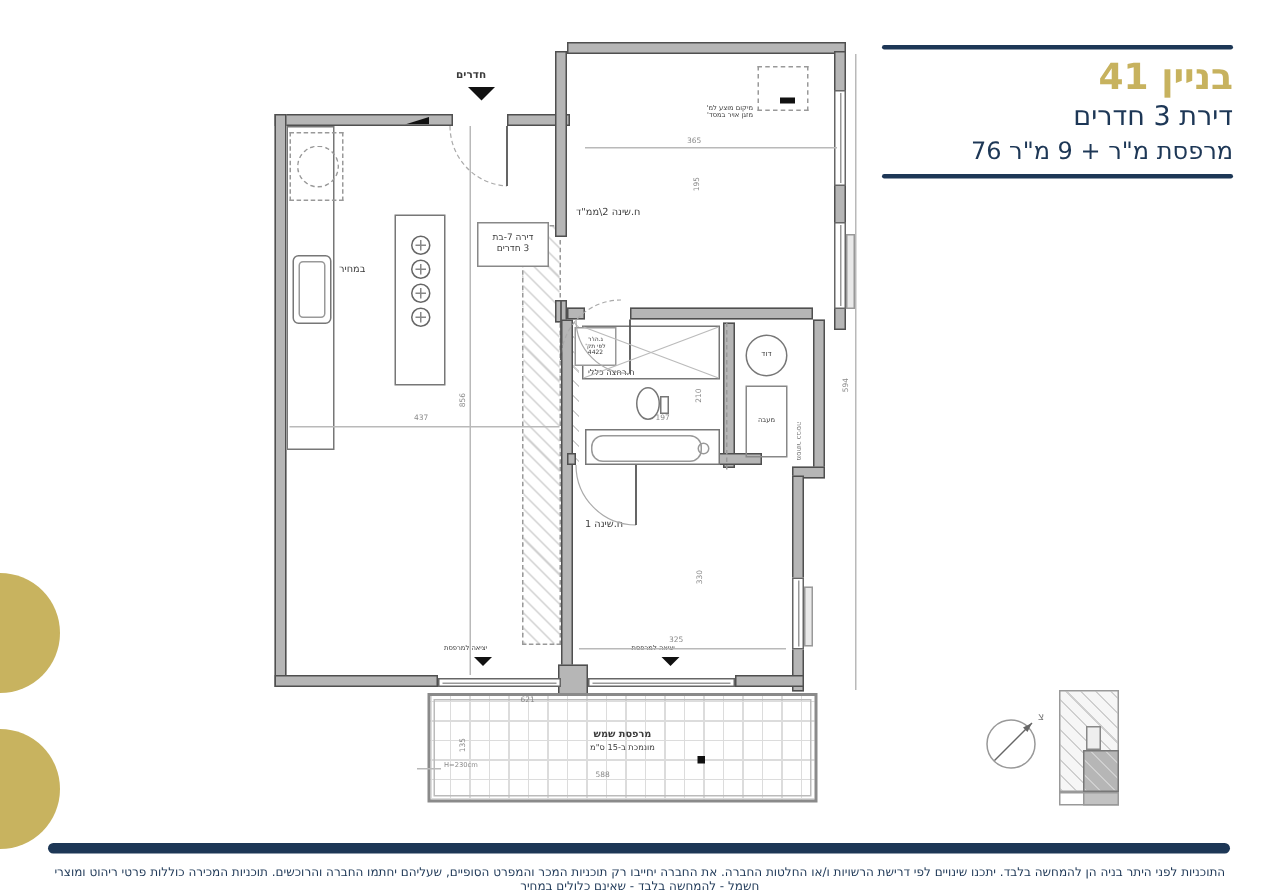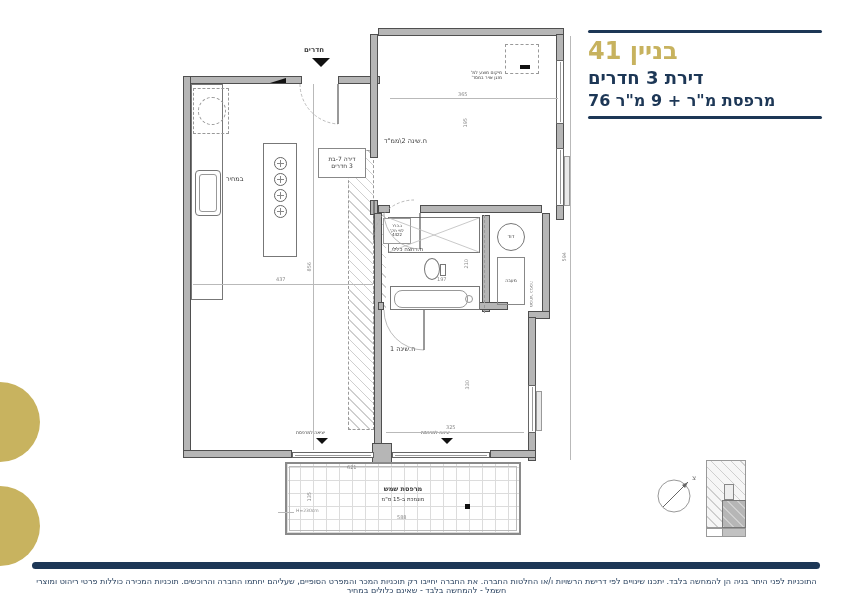--- a/index.html
+++ b/index.html
@@ -23,25 +23,25 @@
   .tri{position:absolute;width:0;height:0;}
   .balcony{position:absolute;border:2px solid #8a8a8a;box-sizing:border-box;
      background:
        repeating-linear-gradient(90deg,#dcdcdc 0 1px,transparent 1px 13px),
        repeating-linear-gradient(0deg,#dcdcdc 0 1px,transparent 1px 13px),#fff;}
   .balcony:before{content:"";position:absolute;inset:2px;border:1px solid #bbb;pointer-events:none;}
   .burner{width:11px;height:11px;border:1px solid #666;border-radius:50%;
      background:linear-gradient(#888,#888) center/1px 7px no-repeat,
                 linear-gradient(#888,#888) center/7px 1px no-repeat;}
   
-  #titleblock{position:absolute;left:588px;top:30px;width:234px;text-align:left;}
+  #titleblock{position:absolute;left:588px;top:30px;width:234px;text-align:right;}
   .rule{height:3px;background:#1d3756;border-radius:2px;}
   .t-building{color:#c7b25e;font-weight:bold;font-size:24px;direction:rtl;margin-top:4px;}
   .t-type{color:#1d3756;font-weight:bold;font-size:27px;letter-spacing:1px;margin-top:0px;}
-  .t-line{color:#1d3756;font-weight:bold;direction:rtl;}
+  .t-line{color:#1d3756;font-weight:normal;direction:rtl;}
   
   #bottombar{position:absolute;left:32px;top:562px;width:788px;height:7px;background:#1d3756;border-radius:4px;}
   #disclaimer{position:absolute;left:28px;top:577px;width:797px;text-align:center;direction:rtl;
       font-size:8px;color:#1d3756;}
   .gold{position:absolute;left:0;width:40px;height:80px;background:#c8b35f;border-radius:0 40px 40px 0;}
 </style>
 </head>
 <body>
 
 <div id="page">
@@ -83,21 +83,21 @@
     <div class="w" style="left:312px;top:432px;width:46px;height:8px;"></div>
 
     <div class="win" style="left:378px;top:42px;width:8px;height:64px;"></div>
     <div class="win" style="left:378px;top:130px;width:8px;height:58px;"></div>
     <div class="shutter" style="left:386px;top:138px;width:6px;height:50px;"></div>
     <div class="winh" style="left:114px;top:434px;width:82px;height:6px;"></div>
     <div class="winh" style="left:214px;top:434px;width:98px;height:6px;"></div>
     <div class="win" style="left:350px;top:367px;width:8px;height:48px;"></div>
     <div class="shutter" style="left:358px;top:373px;width:6px;height:40px;"></div>
 
-    <div class="balcony" style="left:107px;top:444px;width:236px;height:73px;">
+    <div class="balcony" style="left:107px;top:444px;width:260px;height:73px;">
       <div class="lbl" style="left:0;right:0;top:22px;text-align:center;font-size:6.5px;font-weight:bold;position:absolute;">מרפסת שמש</div>
       <div class="lbl" style="left:0;right:0;top:32px;text-align:center;font-size:5.5px;position:absolute;">מונמכת ב-15 ס"מ</div>
       <div style="position:absolute;left:178px;top:40px;width:5px;height:5px;background:#111;"></div>
     </div>
 
     <div class="fix" style="left:13px;top:66px;width:32px;height:216px;"></div>
     <div class="dashedbox" style="left:15px;top:70px;width:36px;height:46px;">
       <div style="position:absolute;left:4px;top:8px;width:26px;height:26px;border:1px dashed #999;border-radius:50%;"></div>
     </div>
     <div class="fix" style="left:17px;top:152px;width:26px;height:46px;border-radius:4px;">

